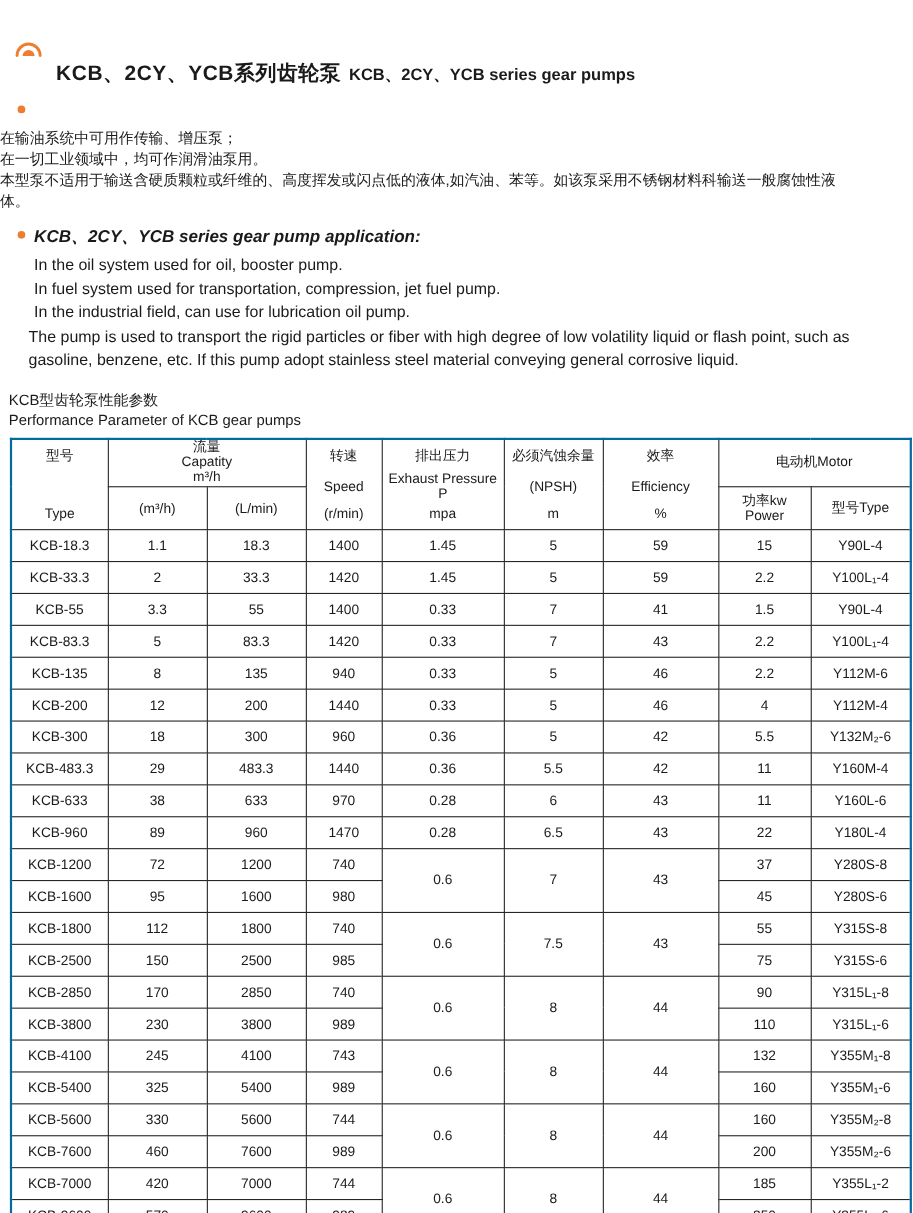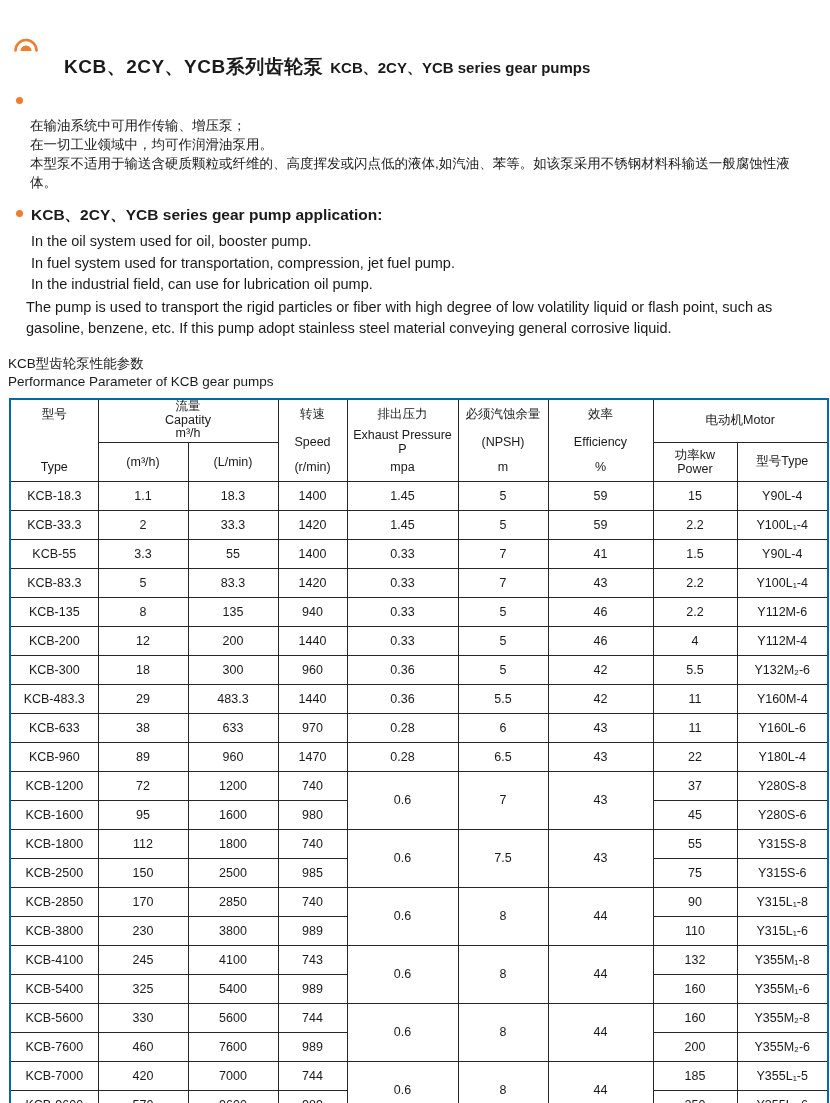--- a/index.html
+++ b/index.html
@@ -1,33 +1,33 @@
 <!DOCTYPE html>
 <html><head>
 <meta charset="utf-8">
 <style>
   html,body { margin:0; padding:0; }
   body {
     width:830px; height:1103px; background:#ffffff; color:#1a1a1a;
     font-family:"Liberation Sans","DejaVu Sans",sans-serif;
     -webkit-font-smoothing:antialiased; overflow:hidden;
   }
-  .doc-header { display:flex; align-items:center; gap:25px; padding:11px 0 0 13px; }
+  .doc-header { display:flex; align-items:center; gap:12px; padding:11px 0 0 13px; }
   .logo { display:inline-flex; align-items:flex-end; }
   .titles { display:flex; align-items:baseline; gap:7px; }
   .t-cn { font-size:19px; font-weight:bold; letter-spacing:0.5px; }
   .t-en { font-size:15px; font-weight:bold;margin-top:48px; }
 
   .bullet { display:inline-block; width:7px; height:7px; border-radius:50%;
             background:#ee7d2f; margin-right:8px; vertical-align:3px; }
   .sec-heading { margin:13px 0 5px 16px; font-weight:bold; }
   .sec-heading.cn { font-size:16px; }
-  .sec-heading.en { font-size:15.5px; }
-
-  .cn-body { margin-left:30px; font-size:13.5px; line-height:19px; }
+  .sec-heading.en { font-size:15.5px;font-style:italic; }
+
+  .cn-body { font-size:13.5px; line-height:19px; }
   .cn-body .para { width:772px; }
 
   .en-body { margin-left:31px; font-size:14.5px; line-height:21.5px; }
   .en-body .para { margin-left:-5px; width:786px; margin-top:1px; }
 
   .tbl-title { margin:15px 0 0 8px; font-size:13.5px; line-height:18px; }
 
   table.perf { border-collapse:collapse; margin:7px 0 0 9px; table-layout:fixed; }
   table.perf { border:2px solid #0369a1; }
   table.perf td { border:1px solid #262626; text-align:center; vertical-align:middle;
@@ -358,21 +358,21 @@
 
   <tr class="data">
         <td>KCB-7000</td>
         <td>420</td>
         <td>7000</td>
         <td>744</td>
         <td rowspan="2">0.6</td>
         <td rowspan="2">8</td>
         <td rowspan="2">44</td>
         <td>185</td>
-        <td>Y355L₁-5</td>
+        <td>Y355L₁-2</td>
       </tr>
   <tr class="data">
         <td>KCB-9600</td>
         <td>570</td>
         <td>9600</td>
         <td>989</td>
         <td>250</td>
         <td>Y355L₁-6</td>
       </tr>
   </tbody>

